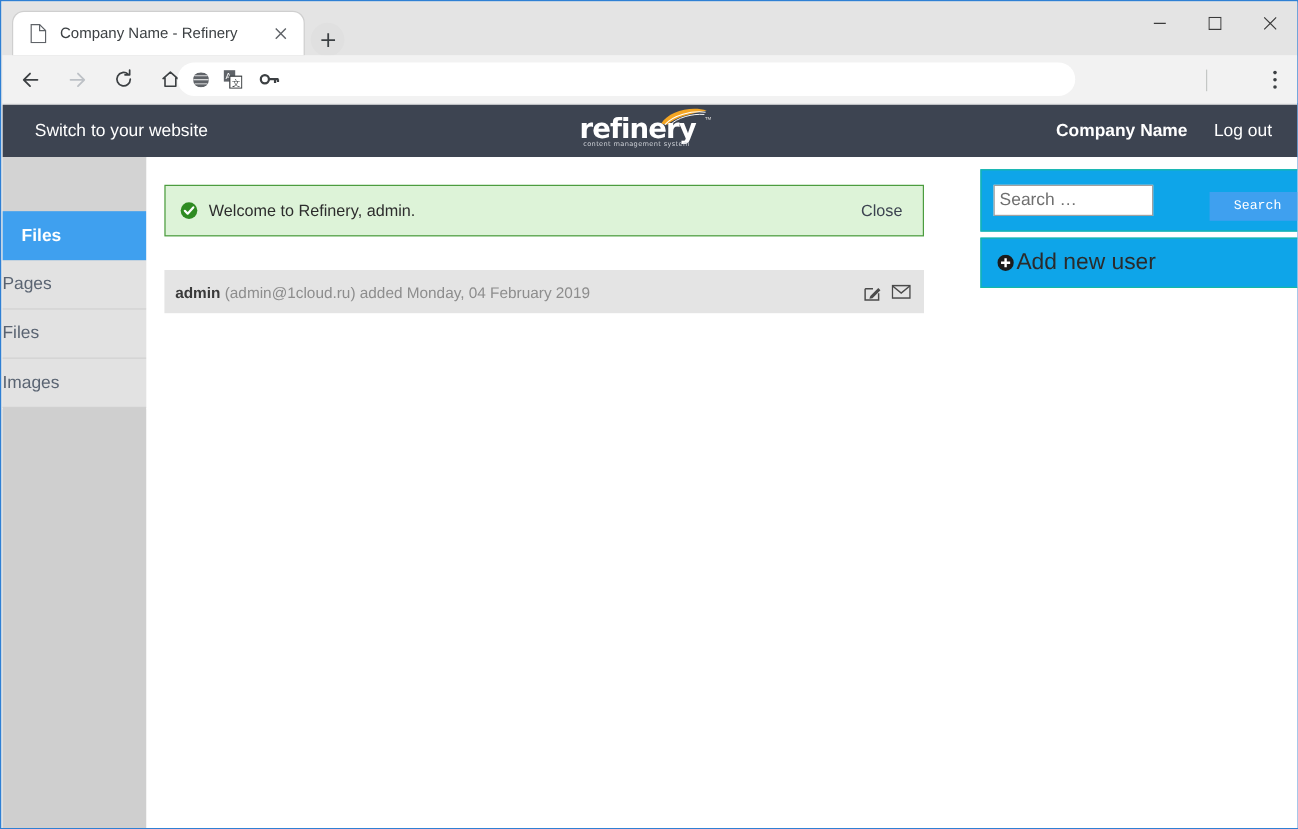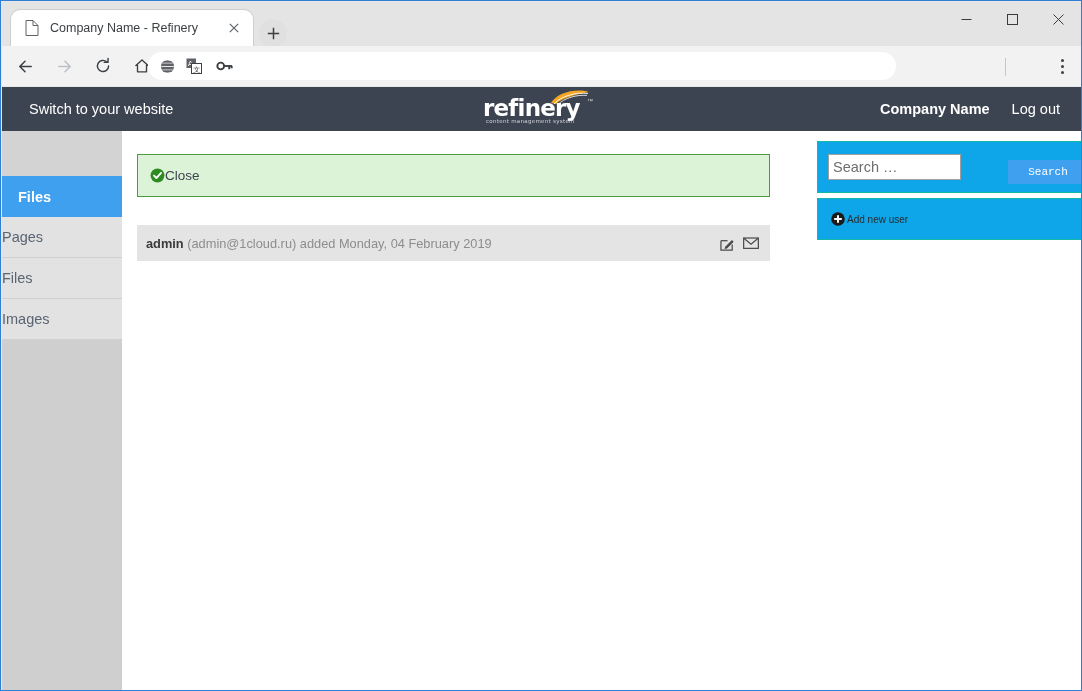--- a/index.html
+++ b/index.html
@@ -439,21 +439,21 @@
     display: flex;
     align-items: center;
   }
   .add-icon {
     margin-left: 13px;
     width: 14px; height: 14px;
     flex: 0 0 auto;
   }
   .add-label {
     margin-left: 2px;
-    font-size: 10px;
+    font-size: 19px;
     color: #2b2b2b;
   }
 </style>
 </head>
 <body>
 
 <div class="window">
 
   <div class="tabstrip">
 
@@ -610,20 +610,21 @@
 
       <div class="content">
 
         <div class="notice">
           <span class="notice-icon">
             <svg width="15" height="15" viewBox="0 0 16 16">
               <circle cx="8" cy="8" r="7.4" fill="#2e8b22"></circle>
               <path d="M4.3 8.2 L6.8 10.7 L11.8 5.2" fill="none" stroke="#ffffff" stroke-width="2" stroke-linecap="round" stroke-linejoin="round"></path>
             </svg>
           </span>
+          <span class="notice-text">Welcome to Refinery, admin.</span>
           <a class="notice-close">Close</a>
         </div>
 
         <div class="record">
           <span class="record-text"><span class="uname">admin</span><span> (admin@1cloud.ru) added Monday, 04 February 2019</span></span>
           <span class="record-actions">
             <span class="rec-ico">
               <svg width="15" height="15" viewBox="0 0 16 16">
                 <path d="M1 5 V15 H13 V9" fill="none" stroke="#4a4a4a" stroke-width="1.3"></path>
                 <path d="M1 5 H8" fill="none" stroke="#4a4a4a" stroke-width="1.3"></path>

